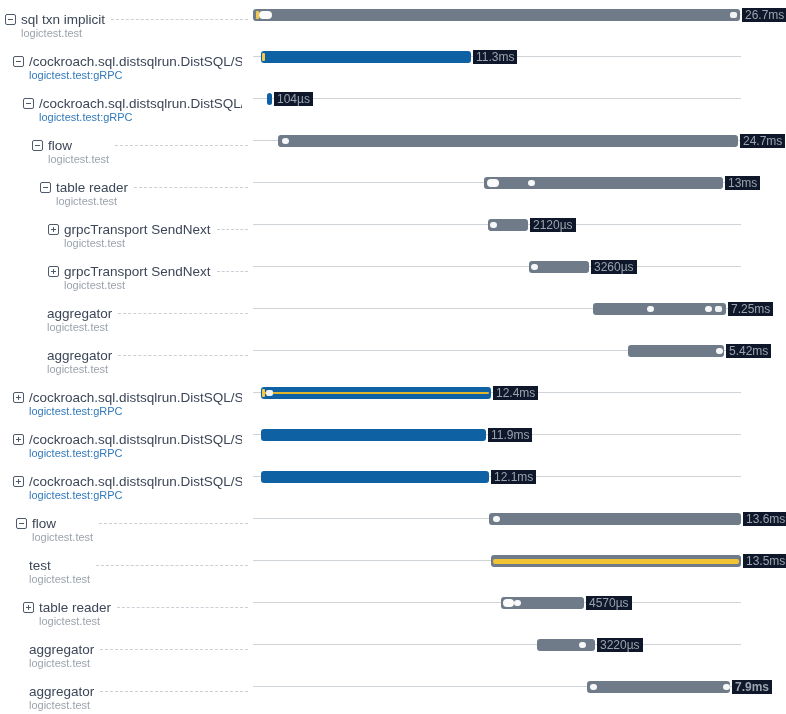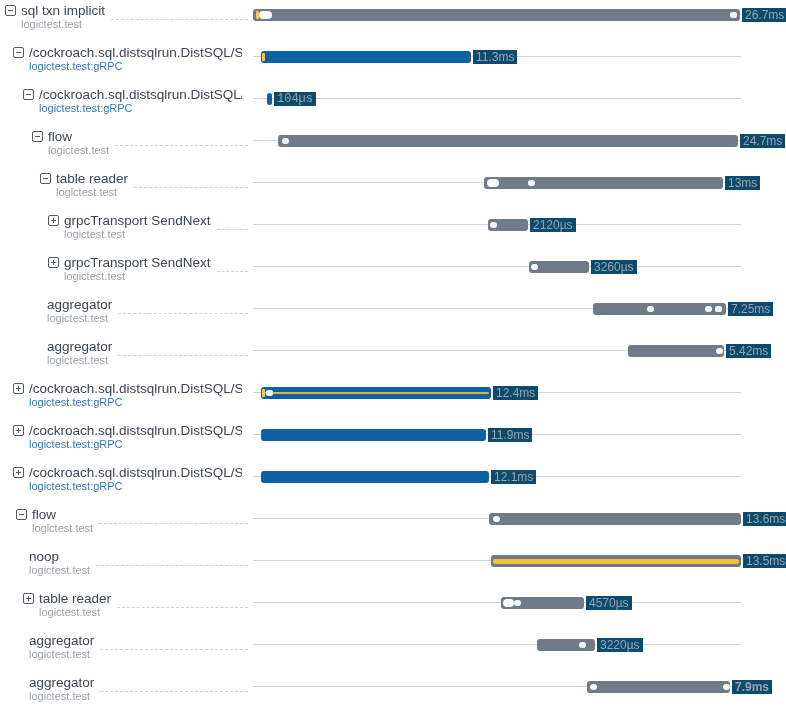--- a/index.html
+++ b/index.html
@@ -5,21 +5,21 @@
   html,body{margin:0;padding:0;background:#fff;}
   .app{
     position:relative;width:786px;height:714px;background:#ffffff;overflow:hidden;
     font-family:"Liberation Sans",sans-serif;
   }
   .row{position:absolute;left:0;right:0;height:42px;}
   
   .leftzone{position:absolute;top:0;height:42px;display:flex;align-items:flex-start;}
   .labelblock{flex:0 1 auto;min-width:0;overflow:hidden;}
   .titleline{
-    margin-top:2px;height:16px;display:flex;align-items:center;gap:5px;
+    margin-top:11px;height:16px;display:flex;align-items:center;gap:5px;
     font-size:13.5px;color:#3C4657;white-space:nowrap;
   }
   .title{white-space:nowrap;}
   .subtitle{
     font-size:11px;line-height:13px;color:#9CA3AC;white-space:nowrap;overflow:hidden;
   }
   .subtitle.link{color:#3379BA;cursor:pointer;}
   .expander{
     width:11px;height:11px;box-sizing:border-box;flex:none;position:relative;
     border:1px solid #4F5A6A;border-radius:2px;cursor:pointer;background:#fff;
@@ -38,21 +38,21 @@
   .stripe{position:absolute;left:2px;right:2px;border-radius:2px;}
   .stripe.thick{top:3.5px;height:5px;background:#F2C433;}
   .stripe.thin{top:4.5px;height:2.5px;background:#E0B52C;}
   .mk{position:absolute;}
   .mk.dot{width:6.5px;height:6.5px;border-radius:50%;background:#F6F7F8;top:2.5px;}
   .mk.pill{width:12px;height:8px;border-radius:4px;background:#FBFBFC;top:2px;}
   .mk.tick{width:2.5px;height:8px;border-radius:1px;background:#F2CB4E;top:2px;}
   .mk.sq{width:6.5px;height:6px;border-radius:2px;background:#F1F2F3;top:3px;}
   .dur{
     position:absolute;top:8px;font-size:12px;line-height:14px;color:#9AA4AE;
-    background:#0c4a6e;padding:0 3px;white-space:nowrap;
+    background:#0f172a;padding:0 3px;white-space:nowrap;
   }
 </style>
 </head>
 <body>
 
 <div class="app">
   <div>
       <div class="row" style="top: 0px;">
     <div class="leftzone" style="left: 5px; width: 245px;">
       <div class="labelblock">
@@ -95,21 +95,21 @@
         <div class="titleline">
           <span class="expander minus"></span>
           <span class="title">/cockroach.sql.distsqlrun.DistSQL/S</span>
         </div>
         <div class="subtitle link" style="padding-left: 16px;">logictest.test:gRPC</div>
       </div>
       <div class="dashfill"></div>
     </div>
     <div class="baseline" style="left: 253px; width: 488px;"></div>
     <div class="bar blue" style="left: 267px; width: 5px;"></div>
-    <span class="dur" style="left: 274px; font-family: Liberation Mono, monospace;">104µs</span>
+    <span class="dur" style="left: 274px;">104µs</span>
   </div>
       <div class="row" style="top: 126px;">
     <div class="leftzone" style="left: 32px; width: 218px;">
       <div class="labelblock">
         <div class="titleline">
           <span class="expander minus"></span>
           <span class="title">flow</span>
         </div>
         <div class="subtitle" style="padding-left: 16px;">logictest.test</div>
       </div>
@@ -273,21 +273,21 @@
     <div class="bar gray" style="left: 489px; width: 252px;">
           <i class="mk dot" style="left: 4px;"></i>
         </div>
     <span class="dur" style="left: 743px;">13.6ms</span>
   </div>
       <div class="row" style="top: 546px;">
     <div class="leftzone" style="left: 29px; width: 221px;">
       <div class="labelblock">
         <div class="titleline">
 
-          <span class="title">noop</span>
+          <span class="title">test</span>
         </div>
         <div class="subtitle" style="padding-left: 0px;">logictest.test</div>
       </div>
       <div class="dashfill"></div>
     </div>
     <div class="baseline" style="left: 253px; width: 488px;"></div>
     <div class="bar gray" style="left: 491px; width: 250px;">
           <i class="stripe thick"></i>
         </div>
     <span class="dur" style="left: 743px;">13.5ms</span>

